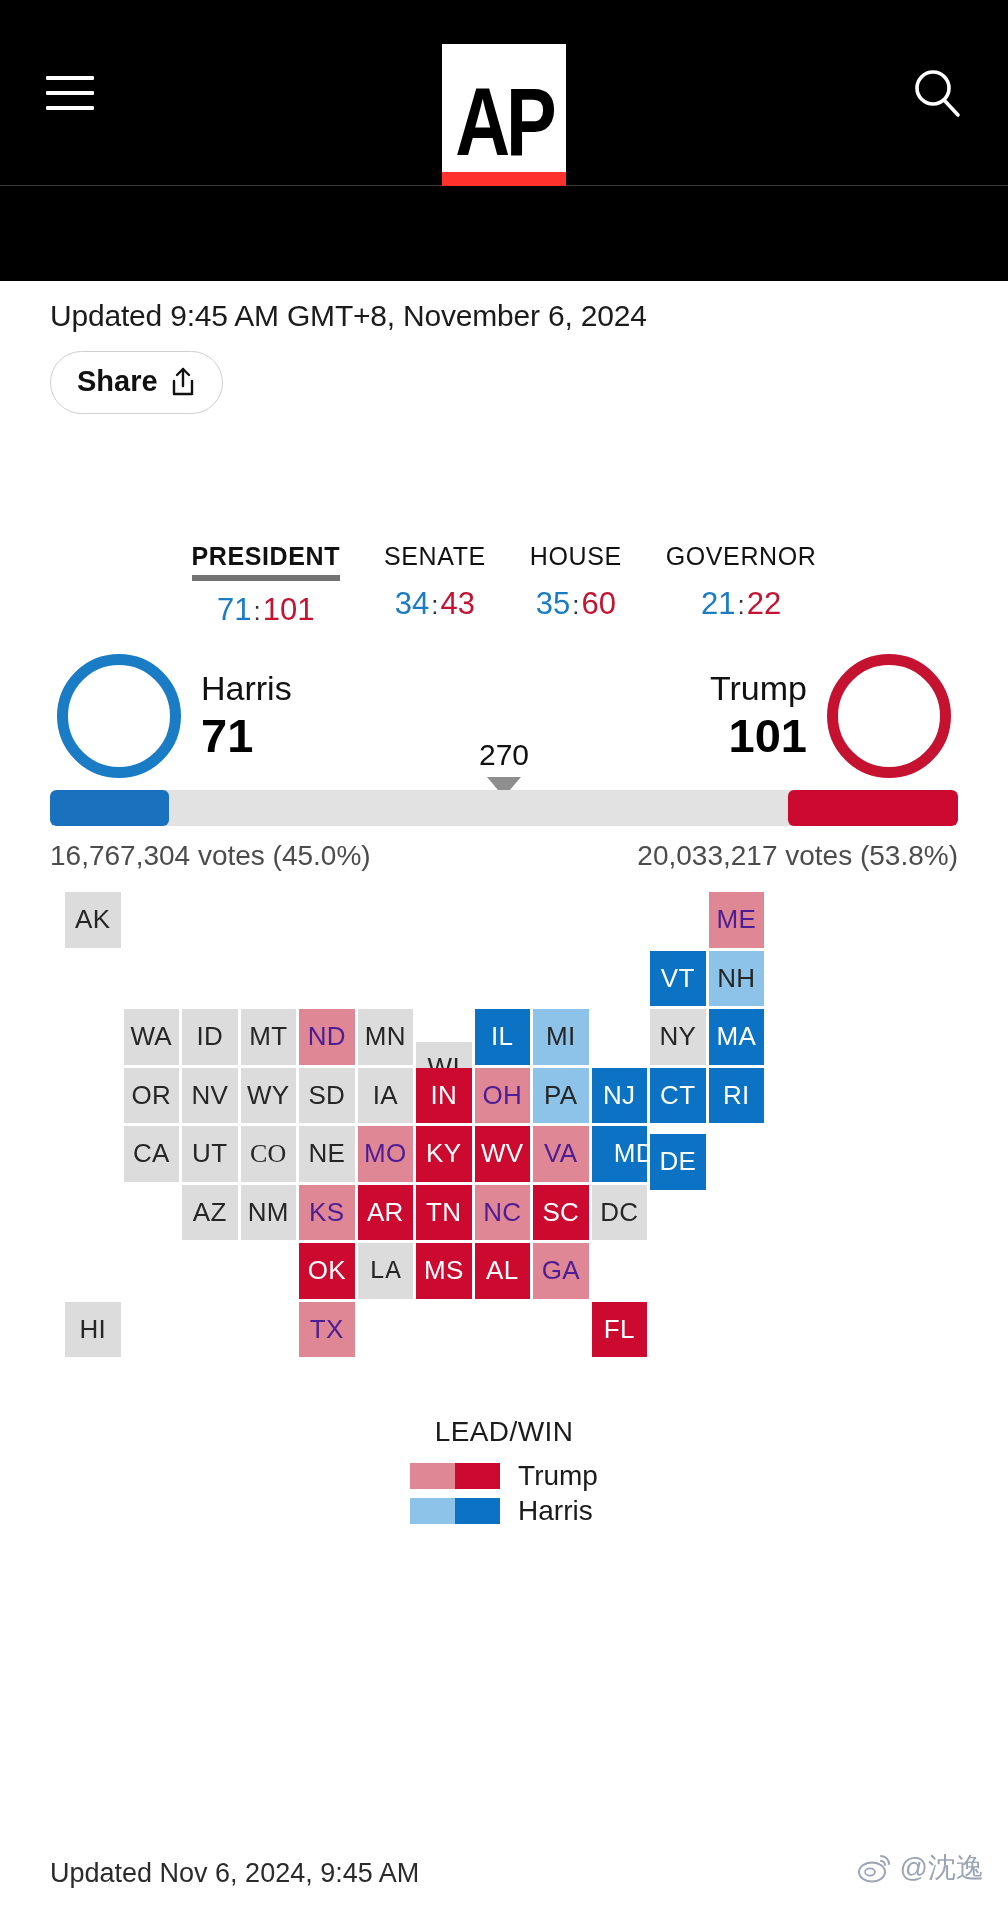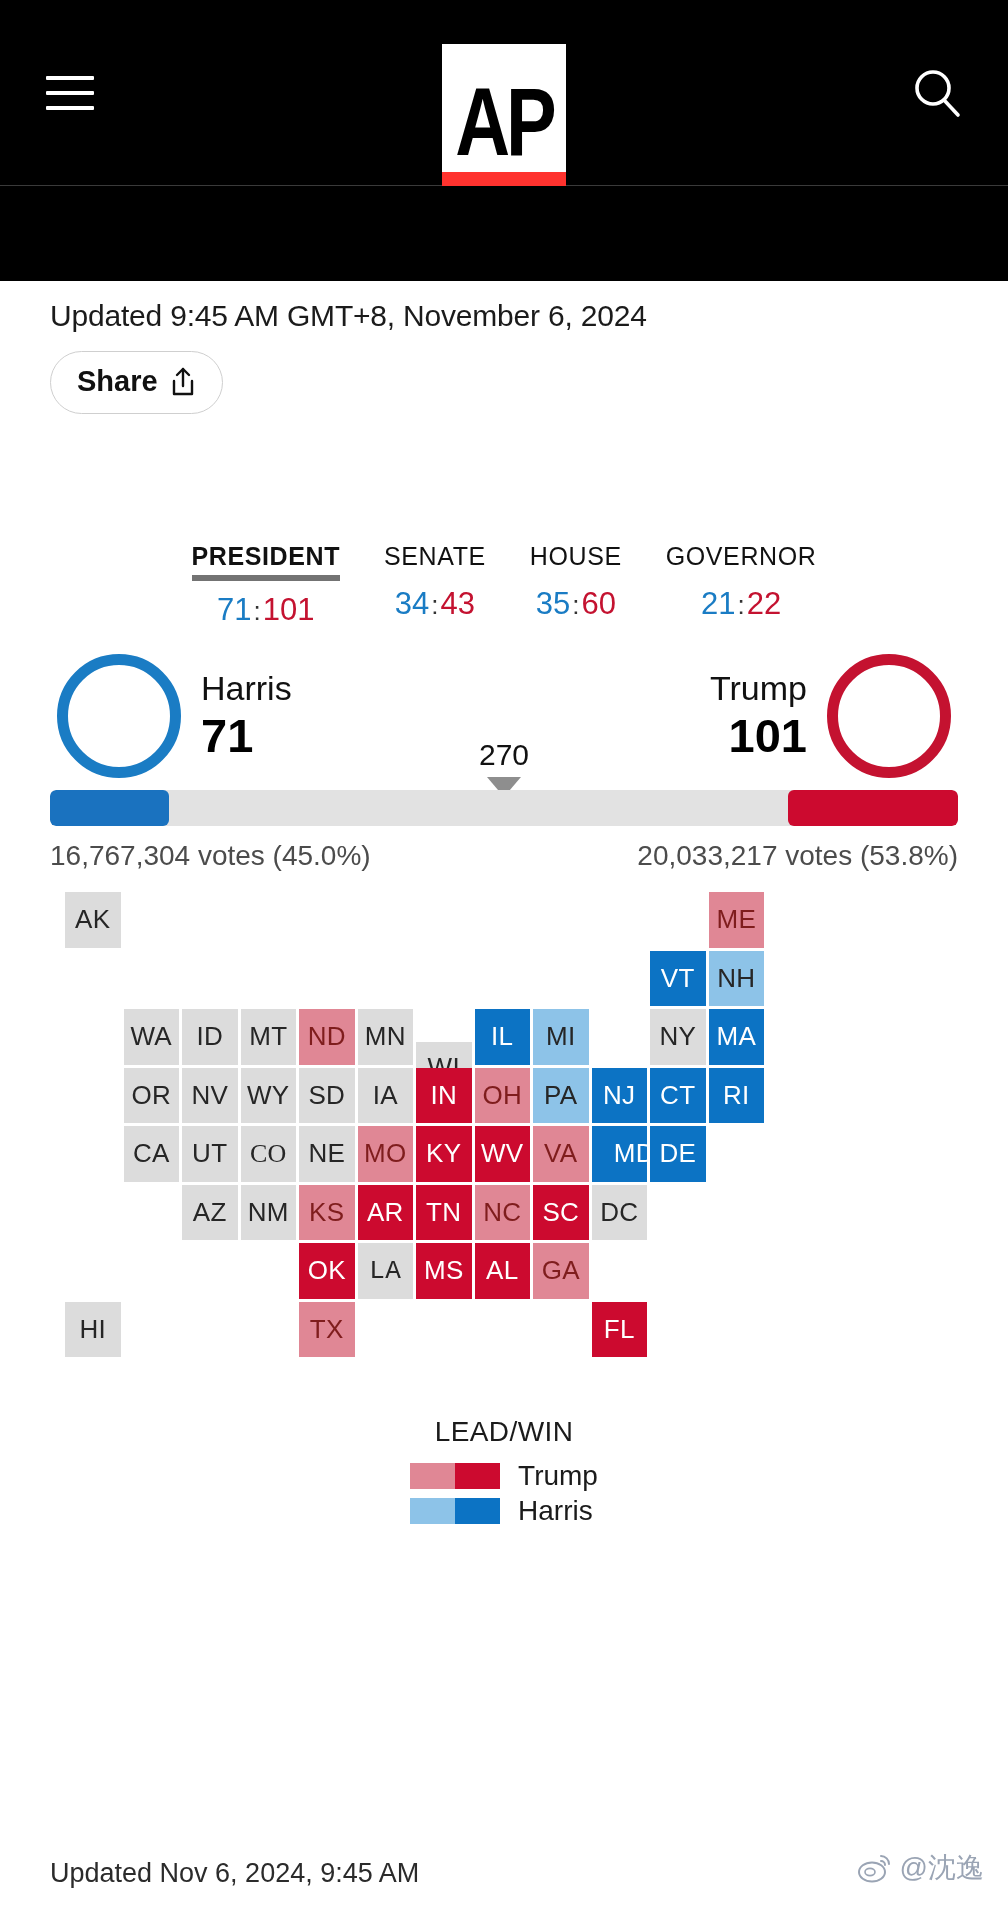--- a/index.html
+++ b/index.html
@@ -245,21 +245,21 @@
     width: 58px;
     height: 52px;
     display: flex;
     align-items: center;
     justify-content: center;
     font-size: 26px;
     letter-spacing: 0.3px;
     cursor: pointer;
   }
   .st-none  { background: #dcdcdc; color: #262626; }
-  .st-rlead { background: #e08795; color: #7f1d1d; }
+  .st-rlead { background: #e08795; color: #4c1d95; }
   .st-rwin  { background: #cc0a2f; color: #ffffff; }
   .st-dlead { background: #8dc3e8; color: #262626; }
   .st-dwin  { background: #0c73c4; color: #ffffff; }
 
   
   .legend {
     margin-top: 6px;
     text-align: center;
   }
   .legend-title {
@@ -486,21 +486,21 @@
     </div>
     <div class="state st-rwin" style="left: 474.5px; top: 236px; width: 55.5px; height: 55.5px;">
       <span>WV</span>
     </div>
     <div class="state st-rlead" style="left: 533px; top: 236px; width: 55.5px; height: 55.5px;">
       <span>VA</span>
     </div>
     <div class="state st-dwin" style="left: 591.5px; top: 236px; width: 55.5px; height: 55.5px; padding-left: 30px;">
       <span>MD</span>
     </div>
-    <div class="state st-dwin" style="left: 650px; top: 236px; width: 55.5px; height: 55.5px;">
+    <div class="state st-dwin" style="left: 650px; top: 244px; width: 55.5px; height: 55.5px;">
       <span>DE</span>
     </div>
     <div class="state st-none" style="left: 182px; top: 294.5px; width: 55.5px; height: 55.5px;">
       <span>AZ</span>
     </div>
     <div class="state st-none" style="left: 240.5px; top: 294.5px; width: 55.5px; height: 55.5px;">
       <span>NM</span>
     </div>
     <div class="state st-rlead" style="left: 299px; top: 294.5px; width: 55.5px; height: 55.5px;">
       <span>KS</span>

